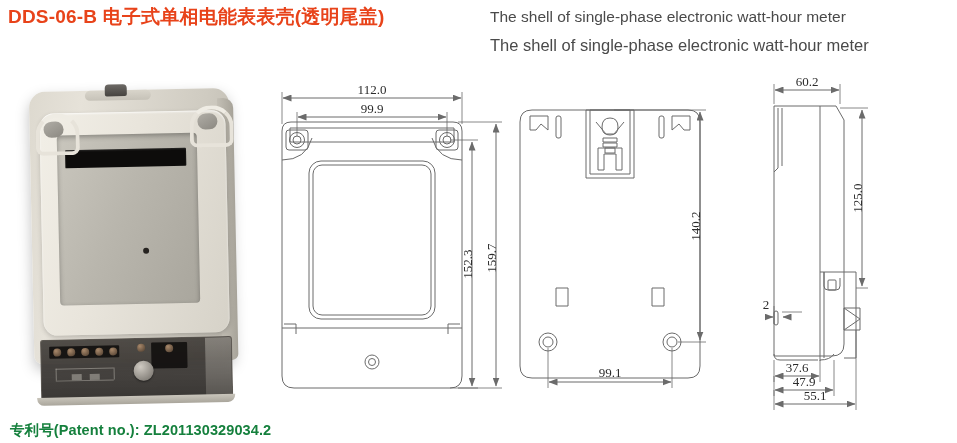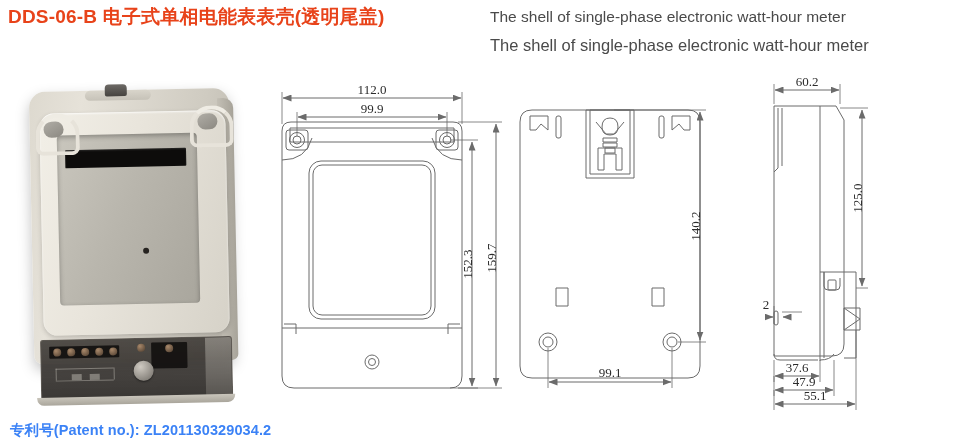--- a/index.html
+++ b/index.html
@@ -132,21 +132,21 @@
     border-radius:0 10px 6px 0;
   }
 
   
   .drawings{position:absolute;left:262px;top:76px;width:695px;height:336px;}
   .dsvg{position:absolute;left:0;top:0;}
 
   
   .patent{
     position:absolute;left:10px;top:421px;
-    color:#3b82f6;font-weight:bold;font-size:14.5px;
+    color:#15803d;font-weight:bold;font-size:14.5px;
     white-space:nowrap;letter-spacing:.1px;
   }
 </style>
 </head>
 <body>
 
 <div class="page">
 
   <div class="header">
     <div class="hrow r1">

